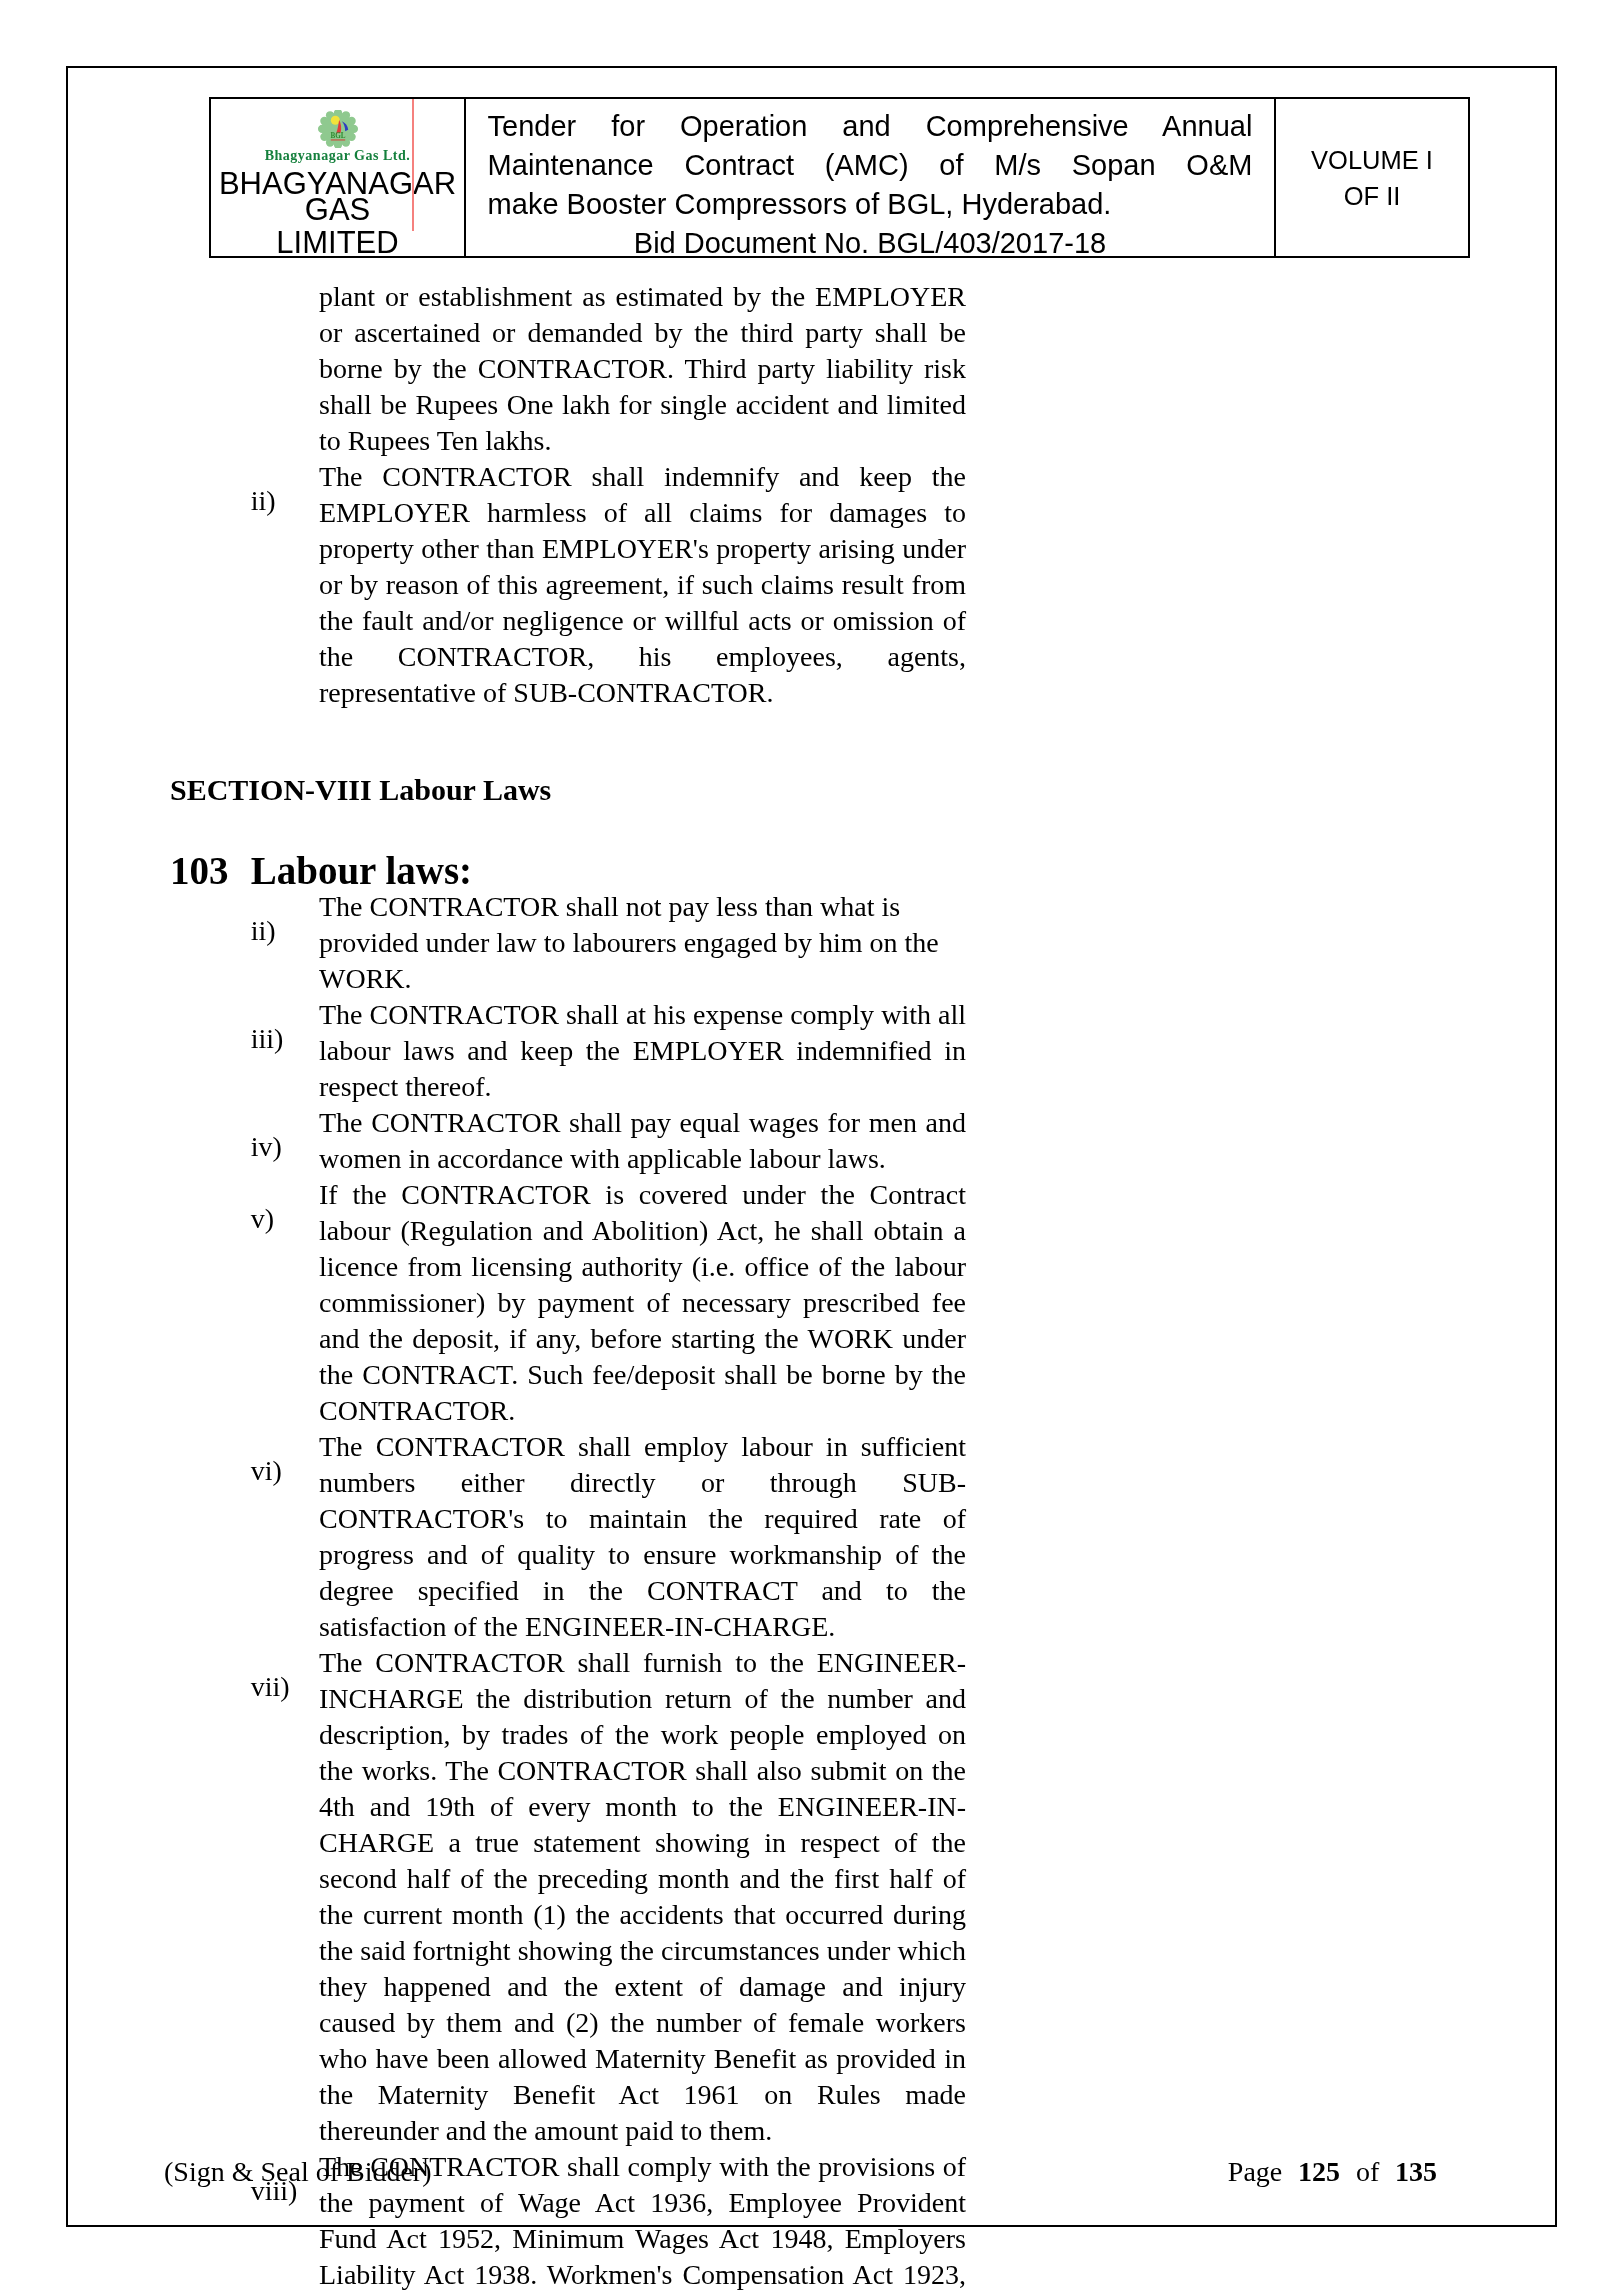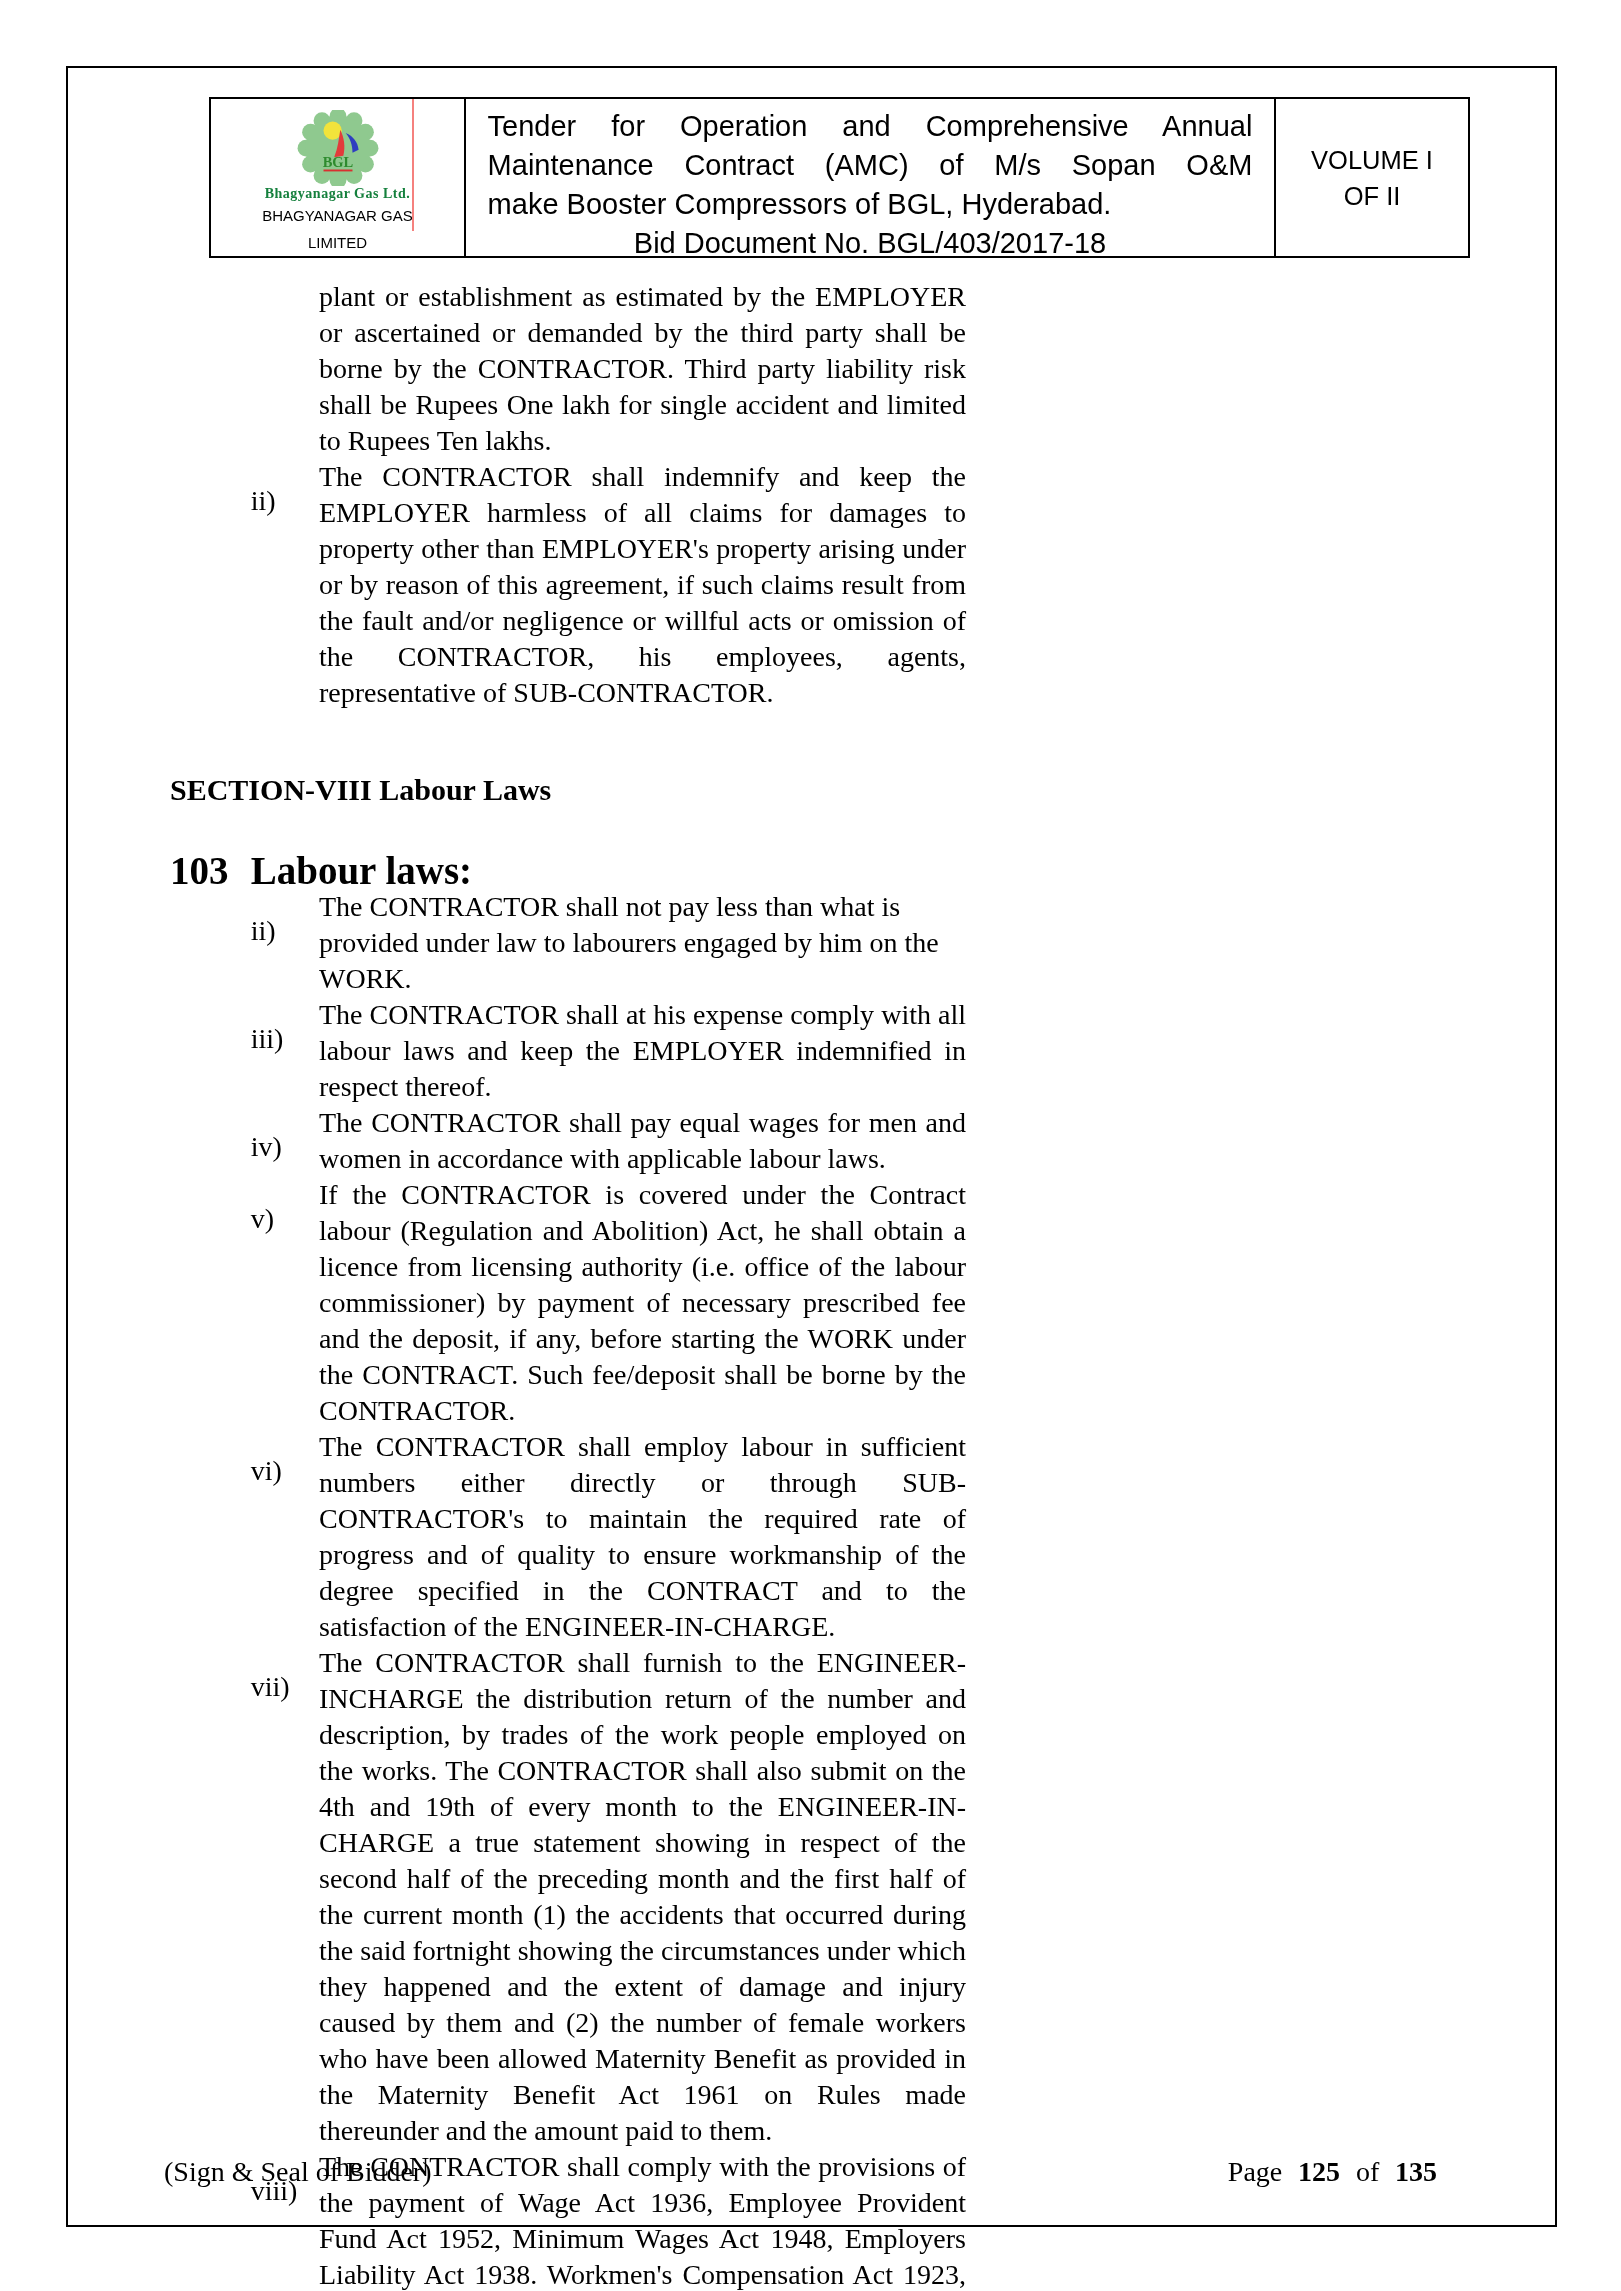--- a/index.html
+++ b/index.html
@@ -25,21 +25,21 @@
     width:255px;flex:0 0 255px;border-right:2.9px solid #000;box-sizing:border-box;
     display:flex;flex-direction:column;align-items:center;justify-content:flex-start;
     padding-top:11px;position:relative;
   }
   .logo-svg{width:84px;height:84px;display:block;}
   .logo-caption{
     font-family:"Liberation Serif", serif;font-weight:bold;
     font-size:14px;line-height:16.7px;color:#15803d;letter-spacing:0.5px;
   }
   .company-name{
-    font-size:15px;line-height:26.5px;text-align:center;color:#000;margin-top:0;
+    font-size:31px;line-height:26.5px;text-align:center;color:#000;margin-top:6px;
   }
   .title-cell{
     flex:1 1 auto;border-right:2.9px solid #000;box-sizing:border-box;
     padding:7.8px 21.6px 0 21.6px;font-size:29px;line-height:39px;color:#000;
   }
   .tl-justify{text-align:justify;text-align-last:justify;}
   .tl-left{text-align:left;}
   .tl-center{text-align:center;}
   .volume-cell{
     width:192px;flex:0 0 192px;display:flex;flex-direction:column;

